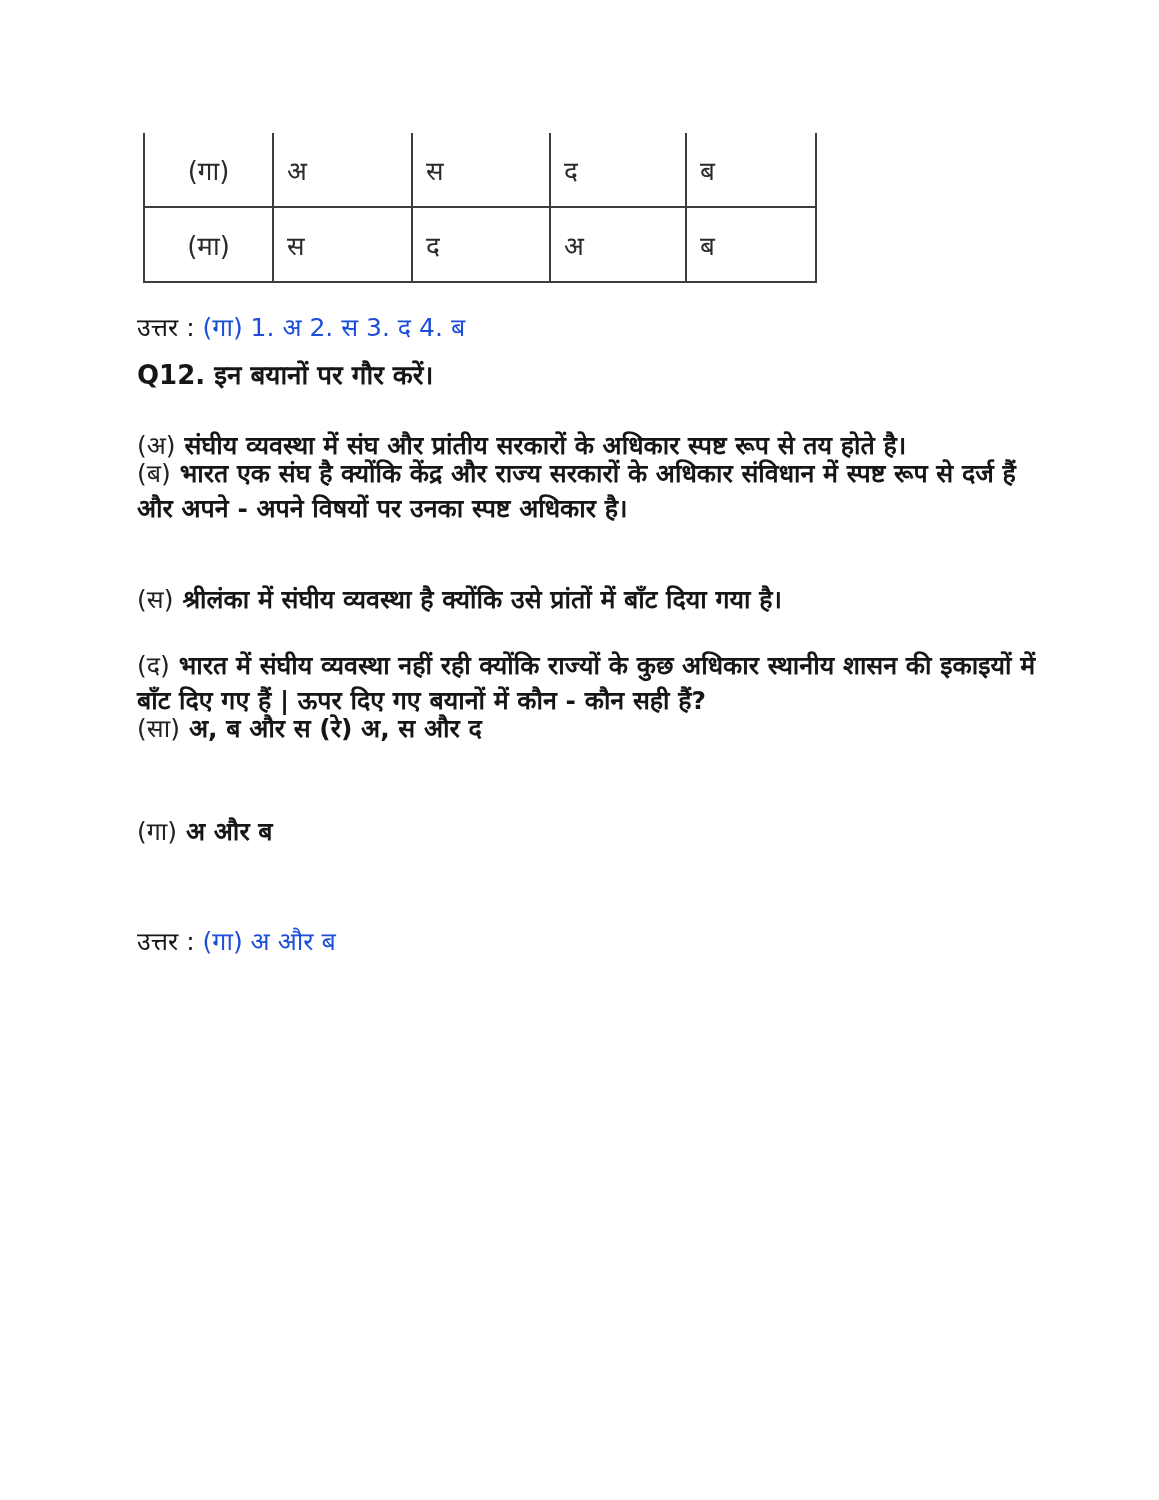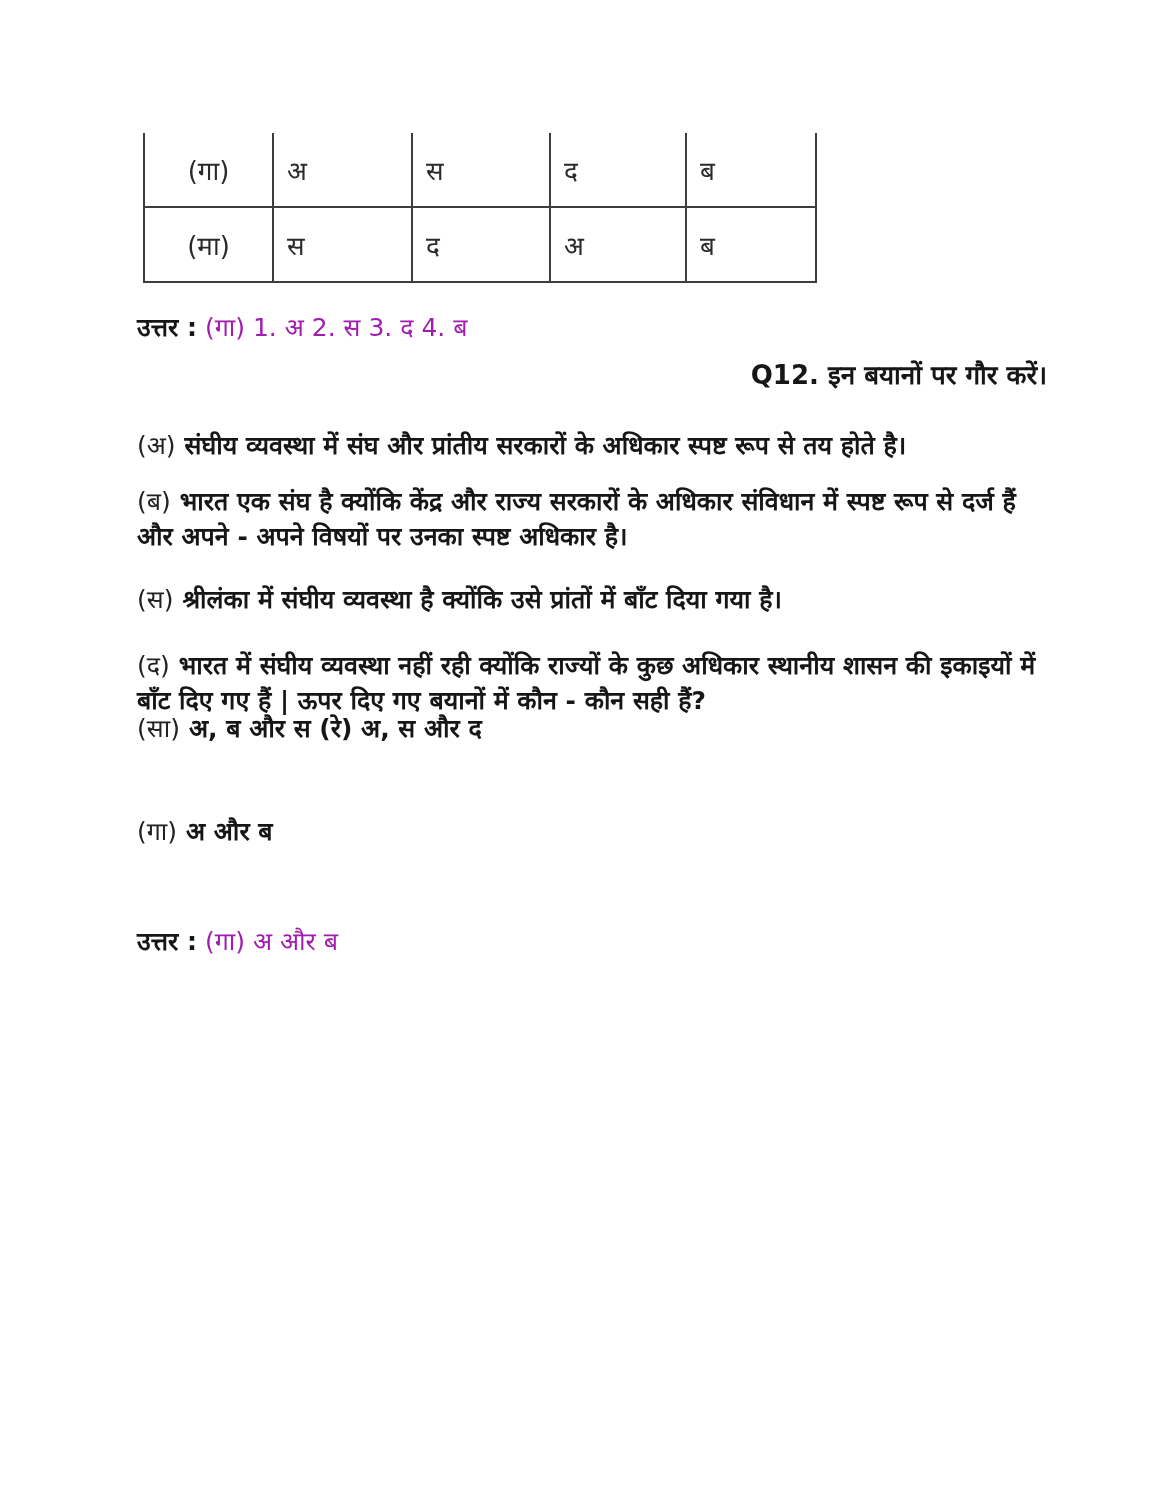--- a/index.html
+++ b/index.html
@@ -65,40 +65,39 @@
 
   .prefix {
     font-weight: 400;
     color: #222222;
     margin-right: 9px;
   }
   .stmt-text, .opt-text {
     font-weight: 700;
   }
   .ans-label {
-    font-weight: 700;
+    font-weight: 400;
     margin-right: 8px;
     margin-top: 11px;
   }
   .ans-text {
     font-weight: 400;
-    color: #a21caf;
+    color: #1d4ed8;
     margin-top: 12px;
   }
   .q-heading {
     font-weight: 700;
     font-size: 26px;
-    text-align: right;
   }
 
   
   #answer1   { top: 310px; }
   #qheading  { top: 358px; }
   #stmt-a    { top: 420px; margin-top: 8px; }
-  #stmt-b    { top: 484px; }
+  #stmt-b    { top: 456px; }
   #stmt-s    { top: 582px; }
   #stmt-d    { top: 648px; }
   #opt-sa    { top: 711px; }
   #opt-ga    { top: 814px; }
   #opt-ma    { top: 876px; }
   #answer2   { top: 924px; }
 </style>
 </head>
 <body>
 

